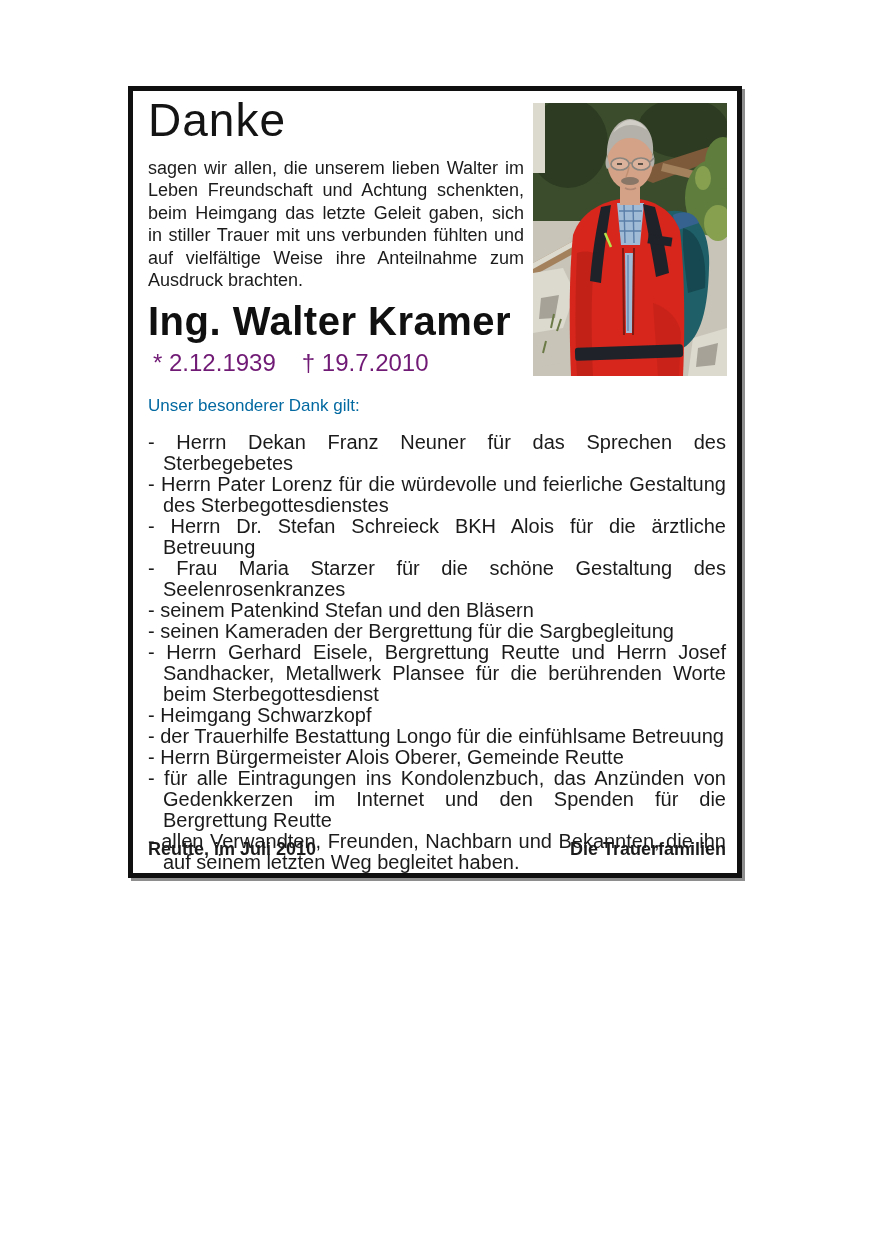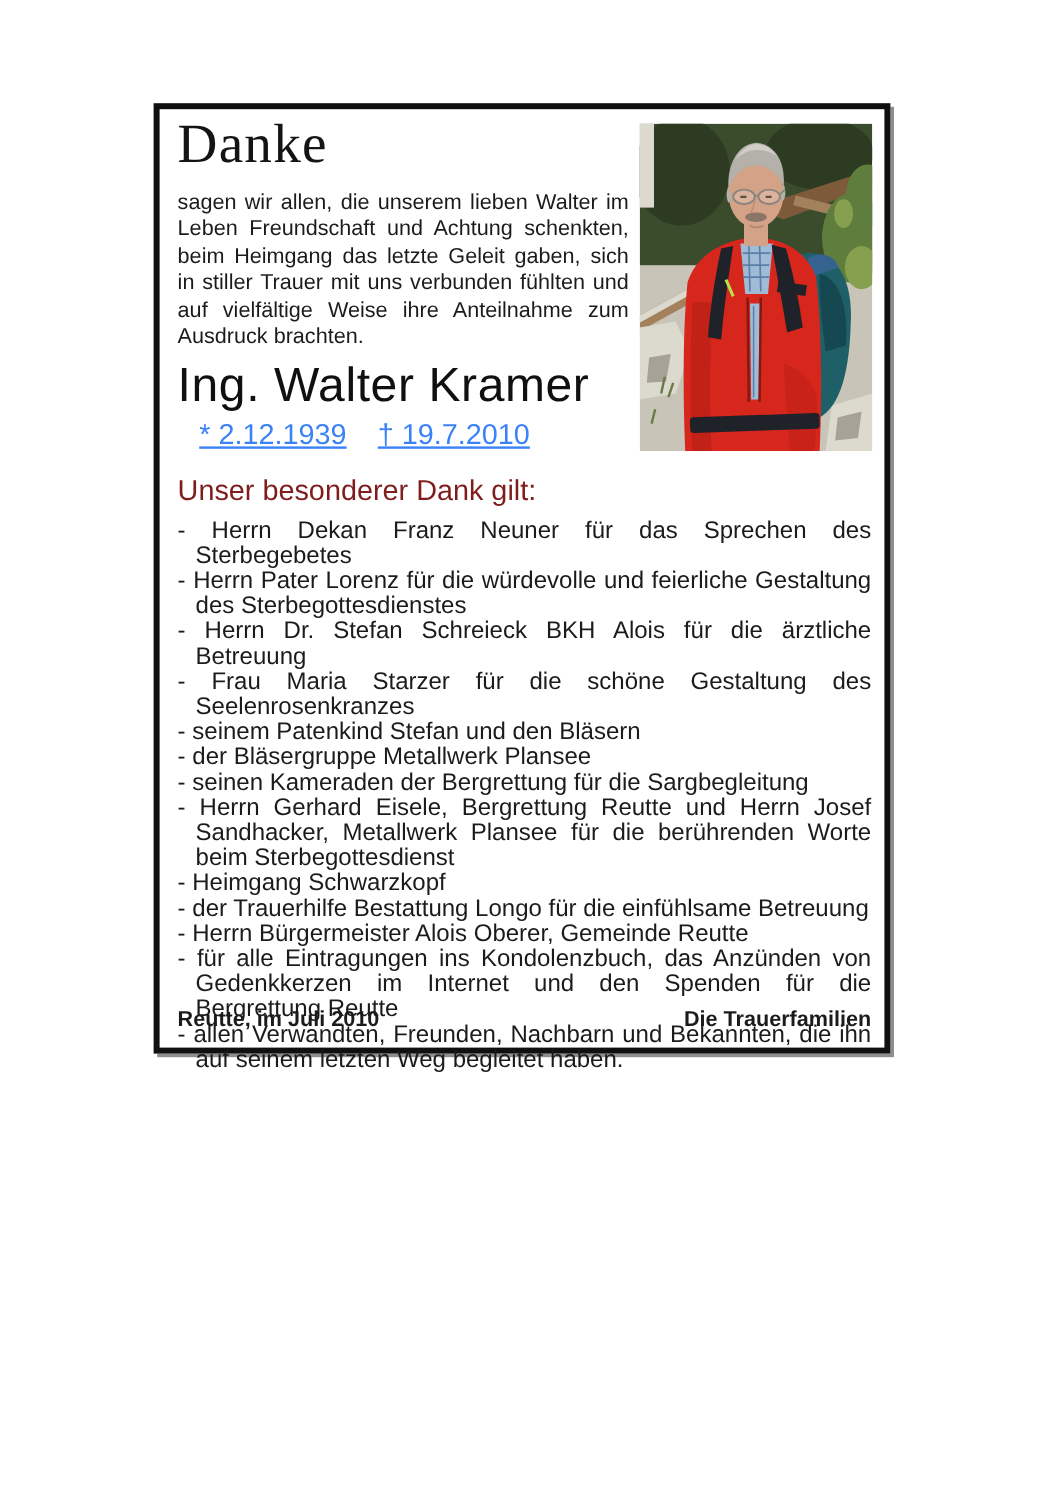--- a/index.html
+++ b/index.html
@@ -19,53 +19,51 @@
     box-sizing: border-box;
     border: 5px solid #101010;
     box-shadow: 3px 3px 0 #8e8e8e;
     background: #ffffff;
   }
   .title {
     position: absolute; left: 15px; top: 4px;
     font-size: 46px; line-height: 1.1;
     letter-spacing: 1px;
     color: #141414;
-    font-family: Liberation Serif, serif;
   }
   .photo-frame {
     position: absolute; left: 400px; top: 12px;
     width: 194px; height: 273px;
     overflow: hidden;
   }
   .photo-frame svg { display: block; }
   .intro {
     position: absolute; left: 15px; top: 66px;
     width: 376px;
     font-size: 18px; line-height: 22.4px;
     text-align: justify;
     color: #1b1b1b;
   }
   .name {
     position: absolute; left: 15px; top: 210px;
-    font-size: 40px; font-weight: normal; line-height: 1;
+    font-size: 40px; font-weight: bold; line-height: 1;
     letter-spacing: 0.5px;
     color: #101010;
     white-space: nowrap;
   }
   .dates {
-    position: absolute; left: 33px; top: 258px;
+    position: absolute; left: 20px; top: 258px;
     font-size: 24px; line-height: 1.2;
-    color: #3b82f6;
-    text-decoration: underline;
+    color: #701a75;
   }
   .dates .death { margin-left: 26px; }
   .thanks-heading {
     position: absolute; left: 15px; top: 305px;
-    font-size: 24px;
-    color: #7f1d1d;
+    font-size: 17px;
+    color: #0369a1;
   }
   .thanks-list {
     position: absolute; left: 15px; top: 341px;
     width: 578px;
     font-size: 20px; line-height: 21px;
     color: #1b1b1b;
   }
   .thanks-item {
     text-align: justify;
     padding-left: 15px;
@@ -179,21 +177,20 @@
     </div>
 
     <div class="thanks-heading">Unser besonderer Dank gilt:</div>
 
     <div class="thanks-list">
       <div class="thanks-item"><span>-</span> <span>Herrn Dekan Franz Neuner für das Sprechen des Sterbegebetes</span></div>
       <div class="thanks-item"><span>-</span> <span>Herrn Pater Lorenz für die würdevolle und feierliche Gestaltung des Sterbegottesdienstes</span></div>
       <div class="thanks-item"><span>-</span> <span>Herrn Dr. Stefan Schreieck BKH Alois für die ärztliche Betreuung</span></div>
       <div class="thanks-item"><span>-</span> <span>Frau Maria Starzer für die schöne Gestaltung des Seelenrosenkranzes</span></div>
       <div class="thanks-item"><span>-</span> <span>seinem Patenkind Stefan und den Bläsern</span></div>
-      <div class="thanks-item"><span>-</span> <span>der Bläsergruppe Metallwerk Plansee</span></div>
       <div class="thanks-item"><span>-</span> <span>seinen Kameraden der Bergrettung für die Sargbegleitung</span></div>
       <div class="thanks-item"><span>-</span> <span>Herrn Gerhard Eisele, Bergrettung Reutte und Herrn Josef Sandhacker, Metallwerk Plansee für die berührenden Worte beim Sterbegottesdienst</span></div>
       <div class="thanks-item"><span>-</span> <span>Heimgang Schwarzkopf</span></div>
       <div class="thanks-item"><span>-</span> <span>der Trauerhilfe Bestattung Longo für die einfühlsame Betreuung</span></div>
       <div class="thanks-item"><span>-</span> <span>Herrn Bürgermeister Alois Oberer, Gemeinde Reutte</span></div>
       <div class="thanks-item"><span>-</span> <span>für alle Eintragungen ins Kondolenzbuch, das Anzünden von Gedenkkerzen im Internet und den Spenden für die Bergrettung Reutte</span></div>
       <div class="thanks-item"><span>-</span> <span>allen Verwandten, Freunden, Nachbarn und Bekannten, die ihn auf seinem letzten Weg begleitet haben.</span></div>
     </div>
 
     <div class="card-footer">

